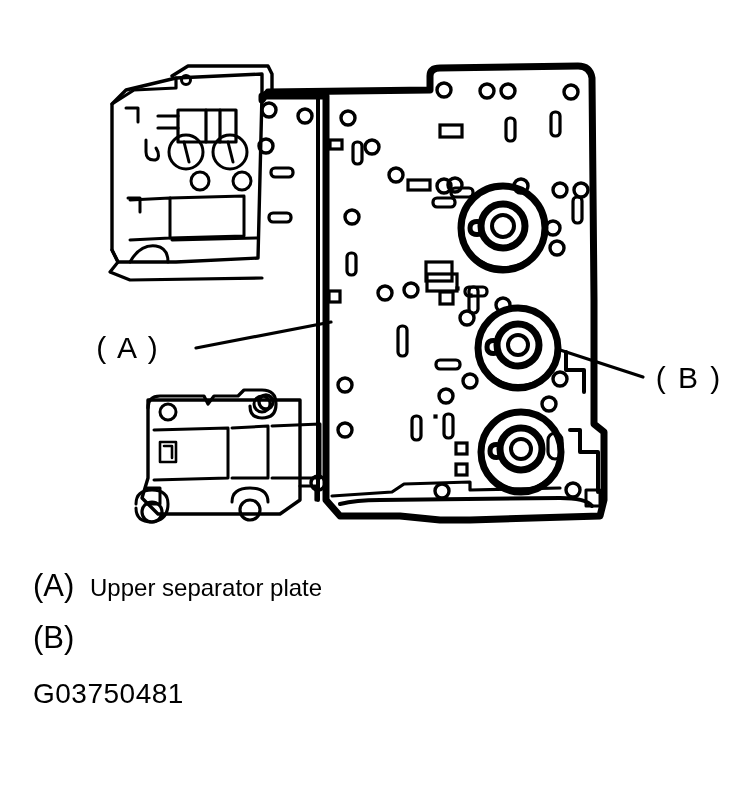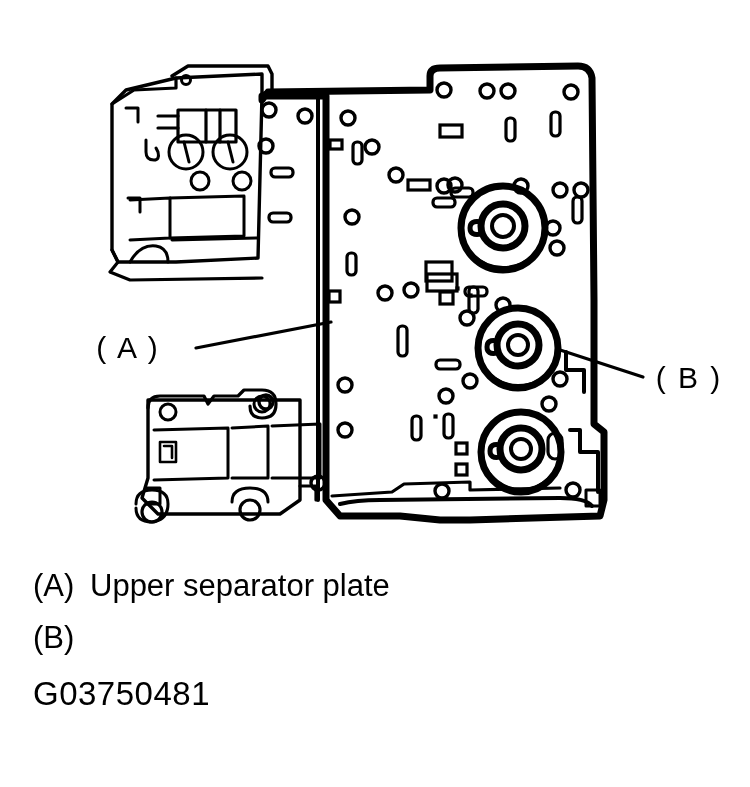--- a/index.html
+++ b/index.html
@@ -46,29 +46,29 @@
   .legend-key {
     width: 90px;
     padding-left: 33px;
     box-sizing: border-box;
     font-size: 31px;
     line-height: 52px;
     letter-spacing: 0px;
     white-space: nowrap;
   }
   .legend-desc {
-    font-size: 31px;
+    font-size: 24px;
     line-height: 52px;
     white-space: nowrap;
   }
   .figure-code {
     position: absolute;
     left: 33px;
     top: 679px;
-    font-size: 33px;
+    font-size: 28px;
     line-height: 30px;
     letter-spacing: 0.5px;
     white-space: nowrap;
   }
 </style>
 </head>
 <body>
 
 <div id="figure-root">
 

